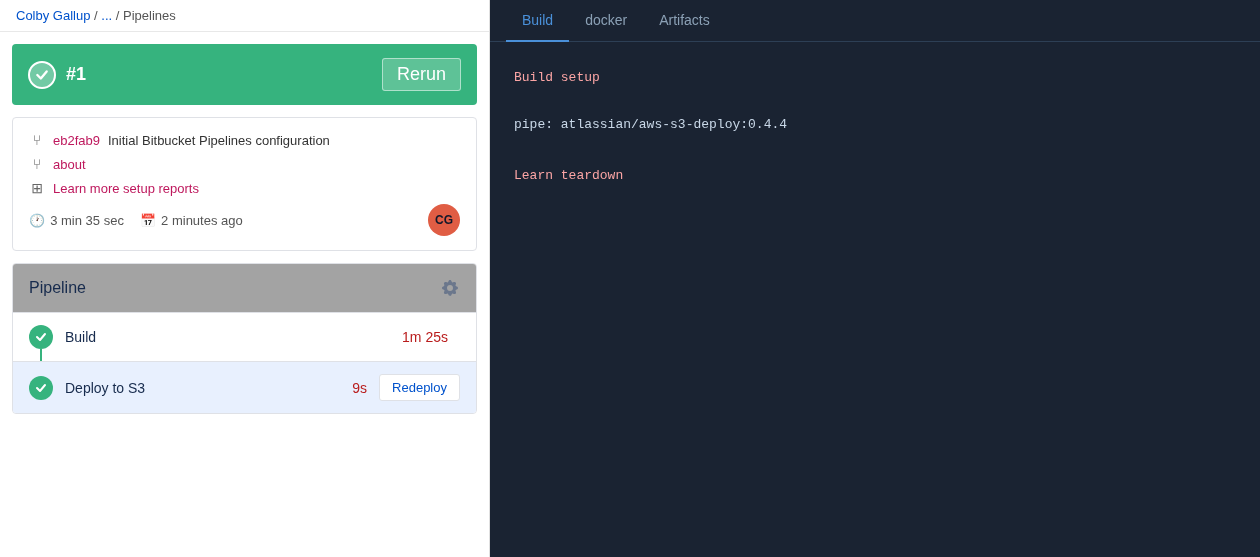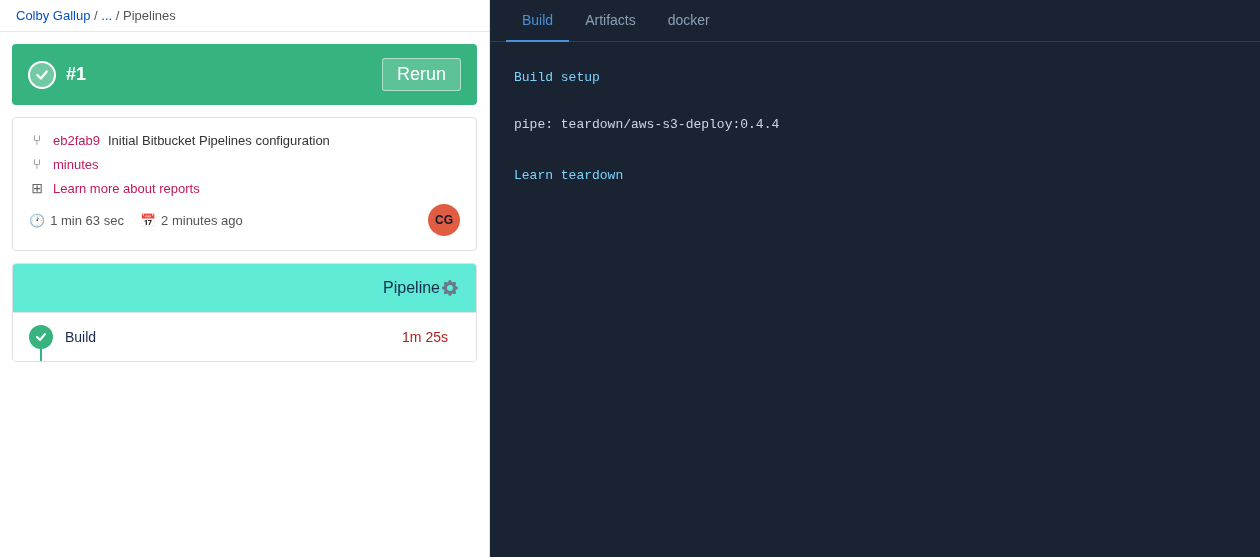--- a/index.html
+++ b/index.html
@@ -156,23 +156,23 @@
     .pipeline-section {
       margin: 0 12px;
       border: 1px solid #dfe1e6;
       border-radius: 4px;
       overflow: hidden;
     }
 
     .pipeline-header {
       display: flex;
       align-items: center;
-      justify-content: flex-end;
+      justify-content: space-between;
       padding: 14px 16px;
-      background: #5eead4;
+      background: #a3a3a3;
     }
 
     .pipeline-title {
       font-size: 16px;
       font-weight: 500;
       color: #172b4d;
     }
 
     .gear-icon {
       width: 20px;
@@ -277,21 +277,21 @@
       line-height: 1.8;
       overflow-y: auto;
     }
 
     .console-line {
       display: block;
       white-space: pre;
     }
 
     .console-line.section-header {
-      color: #7dd3fc;
+      color: #fca5a5;
       margin-top: 4px;
     }
 
     .console-line.pipe-line {
       color: #c9d8e8;
       margin-left: 0;
     }
   </style>
 </head>
 <body>
@@ -319,31 +319,31 @@
   </div>
 
   <div class="info-card">
     <div class="info-row">
       <span class="icon-char">⑂</span>
       <a href="#">eb2fab9</a>
       <span>Initial Bitbucket Pipelines configuration</span>
     </div>
     <div class="info-row">
       <span class="icon-char">⑂</span>
-      <a href="#">minutes</a>
+      <a href="#">about</a>
     </div>
     <div class="info-row">
       <span class="icon-char">⊞</span>
-      <a href="#">Learn more about reports</a>
+      <a href="#">Learn more setup reports</a>
     </div>
     <div class="meta-row">
       <div class="meta-left">
         <div class="meta-item">
           <span style="font-size:13px;">🕐</span>
-          <span>1 min 63 sec</span>
+          <span>3 min 35 sec</span>
         </div>
         <div class="meta-item">
           <span style="font-size:13px;">📅</span>
           <span>2 minutes ago</span>
         </div>
       </div>
       <div class="avatar-cg">CG</div>
     </div>
   </div>
 
@@ -359,33 +359,43 @@
       <div class="pipeline-item-icon">
         <svg width="12" height="12" viewBox="0 0 12 12" fill="none">
           <polyline points="2,6 5,9 10,3" stroke="white" stroke-width="2" stroke-linecap="round" stroke-linejoin="round"></polyline>
         </svg>
       </div>
       <div class="pipeline-connector"></div>
       <span class="pipeline-item-name">Build</span>
       <span class="pipeline-item-time">1m 25s</span>
     </div>
 
+    <div class="pipeline-item active">
+      <div class="pipeline-item-icon">
+        <svg width="12" height="12" viewBox="0 0 12 12" fill="none">
+          <polyline points="2,6 5,9 10,3" stroke="white" stroke-width="2" stroke-linecap="round" stroke-linejoin="round"></polyline>
+        </svg>
+      </div>
+      <span class="pipeline-item-name">Deploy to S3</span>
+      <span class="pipeline-item-time">9s</span>
+      <button class="redeploy-btn">Redeploy</button>
+    </div>
   </div>
 
 </div>
 
 <div class="right-panel">
 
   <div class="tabs-bar">
     <a class="tab active" href="#">Build</a>
+    <a class="tab" href="#">docker</a>
     <a class="tab" href="#">Artifacts</a>
-    <a class="tab" href="#">docker</a>
   </div>
 
   <div class="console-output">
     <span class="console-line section-header">Build setup</span>
     <span class="console-line">&nbsp;</span>
-    <span class="console-line pipe-line">pipe: teardown/aws-s3-deploy:0.4.4</span>
+    <span class="console-line pipe-line">pipe: atlassian/aws-s3-deploy:0.4.4</span>
     <span class="console-line">&nbsp;</span>
     <span class="console-line section-header">Learn teardown</span>
   </div>
 
 </div>
 
 </body></html>

